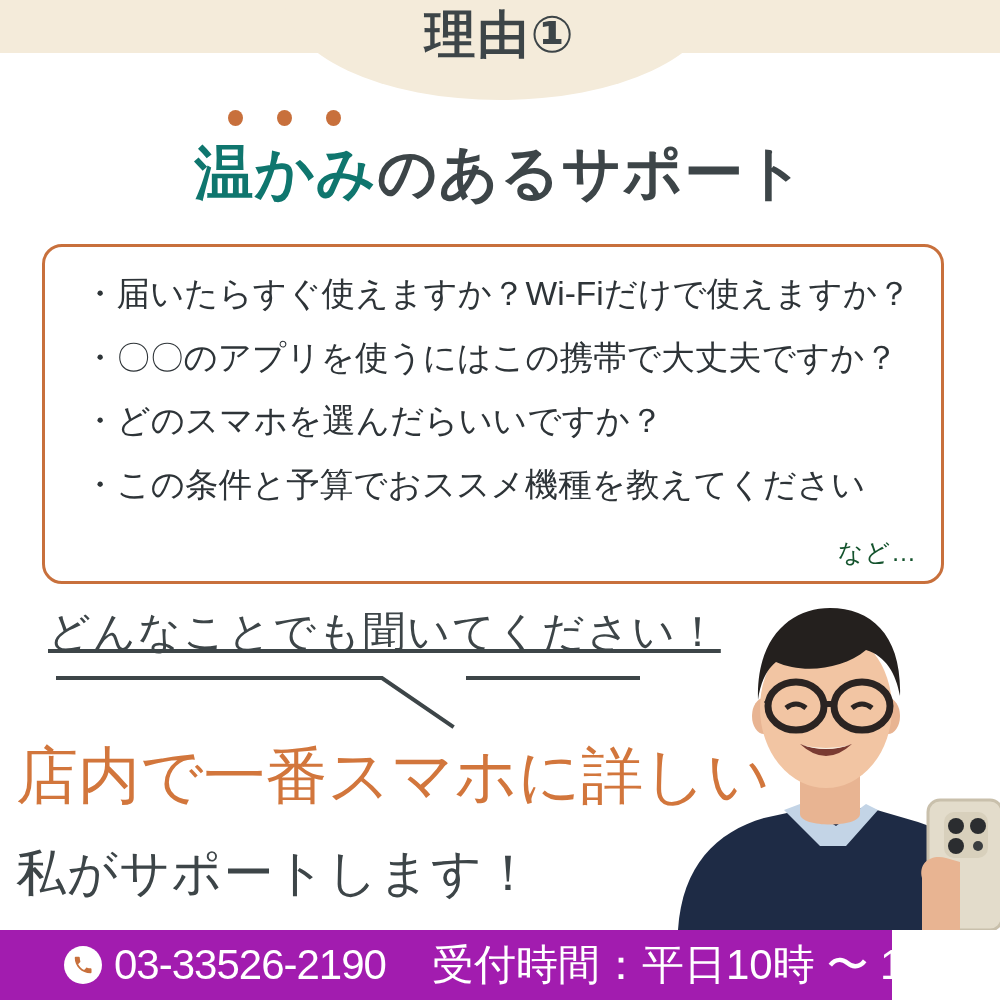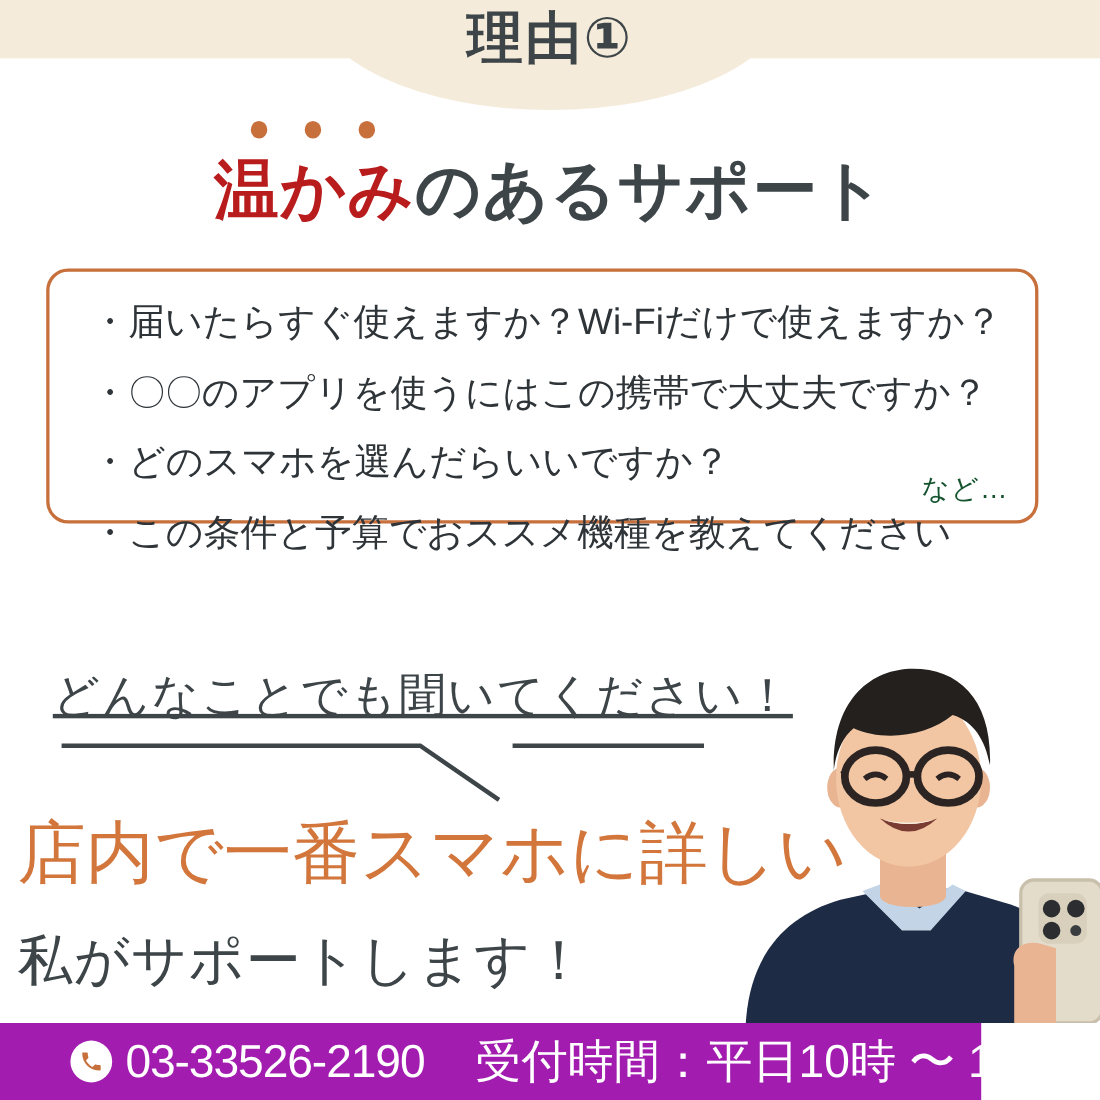--- a/index.html
+++ b/index.html
@@ -74,29 +74,29 @@
     width: 1000px;
     text-align: center;
     font-size: 59px;
     font-weight: 600;
     color: #3D4548;
     letter-spacing: 1px;
     white-space: nowrap;
     z-index: 3;
     line-height: 1.15;
   }
-  .main-title .hl { color: #b91c1c; }
+  .main-title .hl { color: #0f766e; }
 
   
   .qbox {
     position: absolute;
     left: 42px;
     top: 244px;
     width: 902px;
-    height: 232px;
+    height: 340px;
     box-sizing: border-box;
     border: 3px solid #C8703C;
     border-radius: 20px;
     background: #ffffff;
     z-index: 3;
   }
   .qlist {
     position: absolute;
     left: 38px;
     top: 30px;

